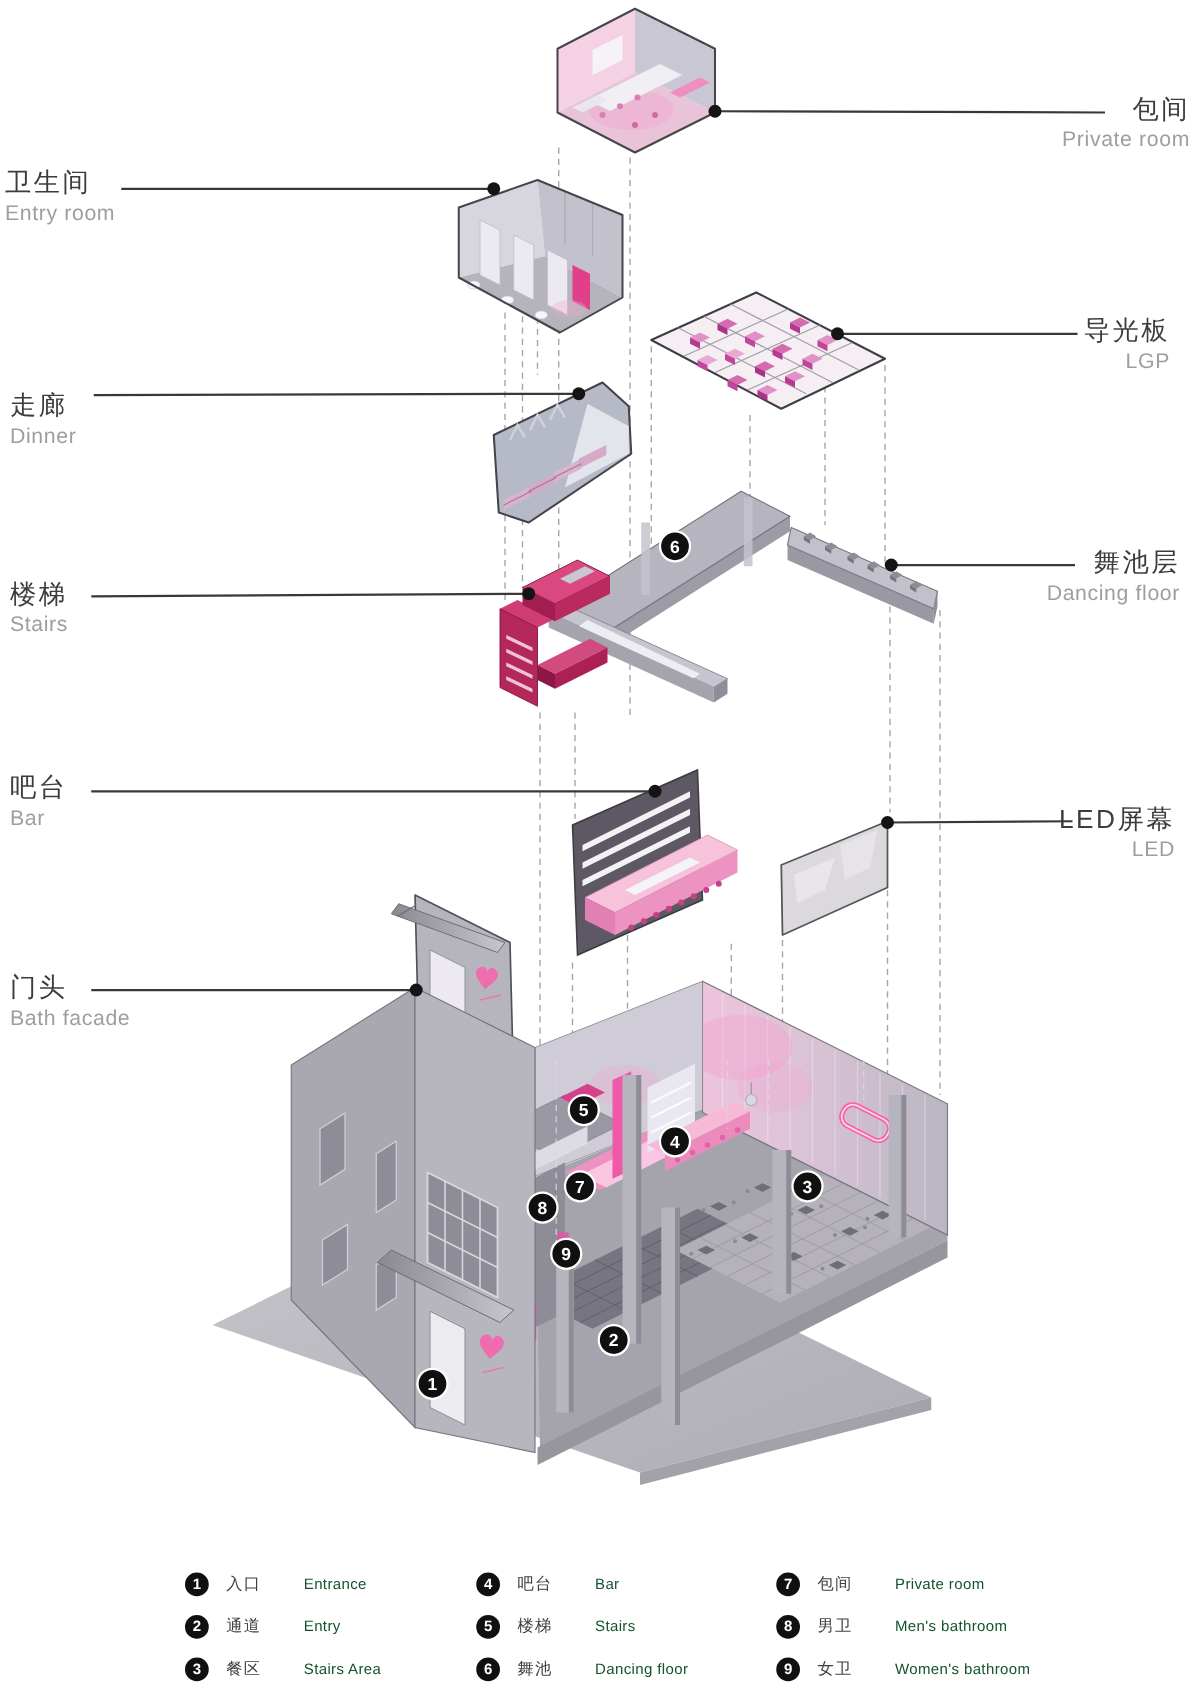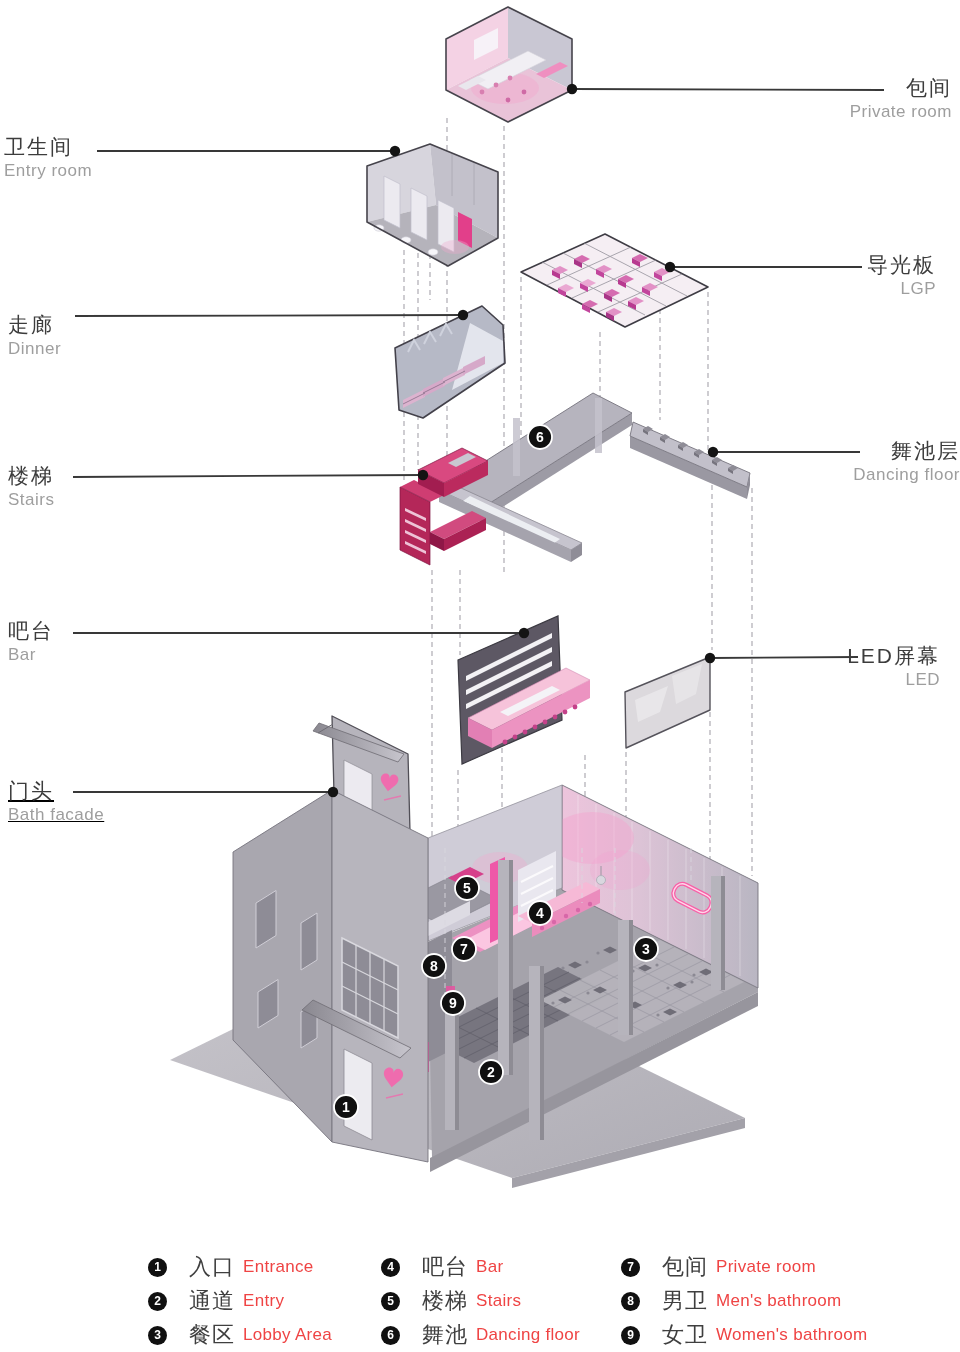--- a/index.html
+++ b/index.html
@@ -10,22 +10,22 @@
   .callout .zh{font-size:21px;color:#3c3c3c;letter-spacing:2px;line-height:1.25;white-space:nowrap;}
   .callout .en{font-size:17px;color:#9e9e9e;letter-spacing:0.5px;line-height:1.3;white-space:nowrap;}
   .callout.right-side{text-align:right;}
   #legend{position:absolute;left:148px;top:1250px;width:760px;
           display:grid;grid-template-columns:233px 240px 1fr;grid-template-rows:repeat(3,34px);
           grid-auto-flow:column;}
   .legend-item{display:flex;align-items:center;}
   .legend-badge{width:19px;height:19px;border-radius:50%;background:#101010;color:#fff;
           font-size:12px;font-weight:bold;display:flex;align-items:center;justify-content:center;
           flex:0 0 19px;}
-  .legend-zh{font-size:22px;color:#3f3f3f;margin-left:14px;width:62px;letter-spacing:1px;text-align:center;}
-  .legend-en{font-size:17px;color:#ef4444;letter-spacing:0.3px;}
+  .legend-zh{font-size:13px;color:#3f3f3f;margin-left:14px;width:62px;letter-spacing:1px;}
+  .legend-en{font-size:12px;color:#14532d;letter-spacing:0.3px;}
   svg text.badge-num{font-family:"Liberation Sans",sans-serif;font-weight:bold;fill:#ffffff;}
 </style>
 </head>
 <body>
 
 <div id="stage">
 
 <svg id="art" width="960" height="1352" viewBox="0 0 960 1352">
   <defs>
     <path id="heart" d="M5,2.4 C5,0.6 6.6,-0.3 8,0.6 C9.6,1.6 9.6,3.6 8,5.4 L5,8.6 L2,5.4 C0.4,3.6 0.4,1.6 2,0.6 C3.4,-0.3 5,0.6 5,2.4 Z"></path>
@@ -525,34 +525,34 @@
   <div class="en">Dinner</div>
 </div>
 <div class="callout" style="left:8px;top:463px;">
   <div class="zh">楼梯</div>
   <div class="en">Stairs</div>
 </div>
 <div class="callout" style="left:8px;top:618px;">
   <div class="zh">吧台</div>
   <div class="en">Bar</div>
 </div>
-<div class="callout" style="left:8px;top:778px;text-decoration:underline;">
+<div class="callout" style="left:8px;top:778px;">
   <div class="zh">门头</div>
   <div class="en">Bath facade</div>
 </div>
 
 <div class="callout right-side" style="right:8px;top:75px;">
   <div class="zh">包间</div>
   <div class="en">Private room</div>
 </div>
 <div class="callout right-side" style="right:24px;top:252px;">
   <div class="zh">导光板</div>
   <div class="en">LGP</div>
 </div>
-<div class="callout right-side" style="right:0;top:438px;">
+<div class="callout right-side" style="right:16px;top:438px;">
   <div class="zh">舞池层</div>
   <div class="en">Dancing floor</div>
 </div>
 <div class="callout right-side" style="right:20px;top:643px;">
   <div class="zh">LED屏幕</div>
   <div class="en">LED</div>
 </div>
 
 <div id="legend">
   <div class="legend-item">
@@ -561,21 +561,21 @@
     <span class="legend-en">Entrance</span>
   </div>
   <div class="legend-item">
     <span class="legend-badge">2</span>
     <span class="legend-zh">通道</span>
     <span class="legend-en">Entry</span>
   </div>
   <div class="legend-item">
     <span class="legend-badge">3</span>
     <span class="legend-zh">餐区</span>
-    <span class="legend-en">Lobby Area</span>
+    <span class="legend-en">Stairs Area</span>
   </div>
   <div class="legend-item">
     <span class="legend-badge">4</span>
     <span class="legend-zh">吧台</span>
     <span class="legend-en">Bar</span>
   </div>
   <div class="legend-item">
     <span class="legend-badge">5</span>
     <span class="legend-zh">楼梯</span>
     <span class="legend-en">Stairs</span>

